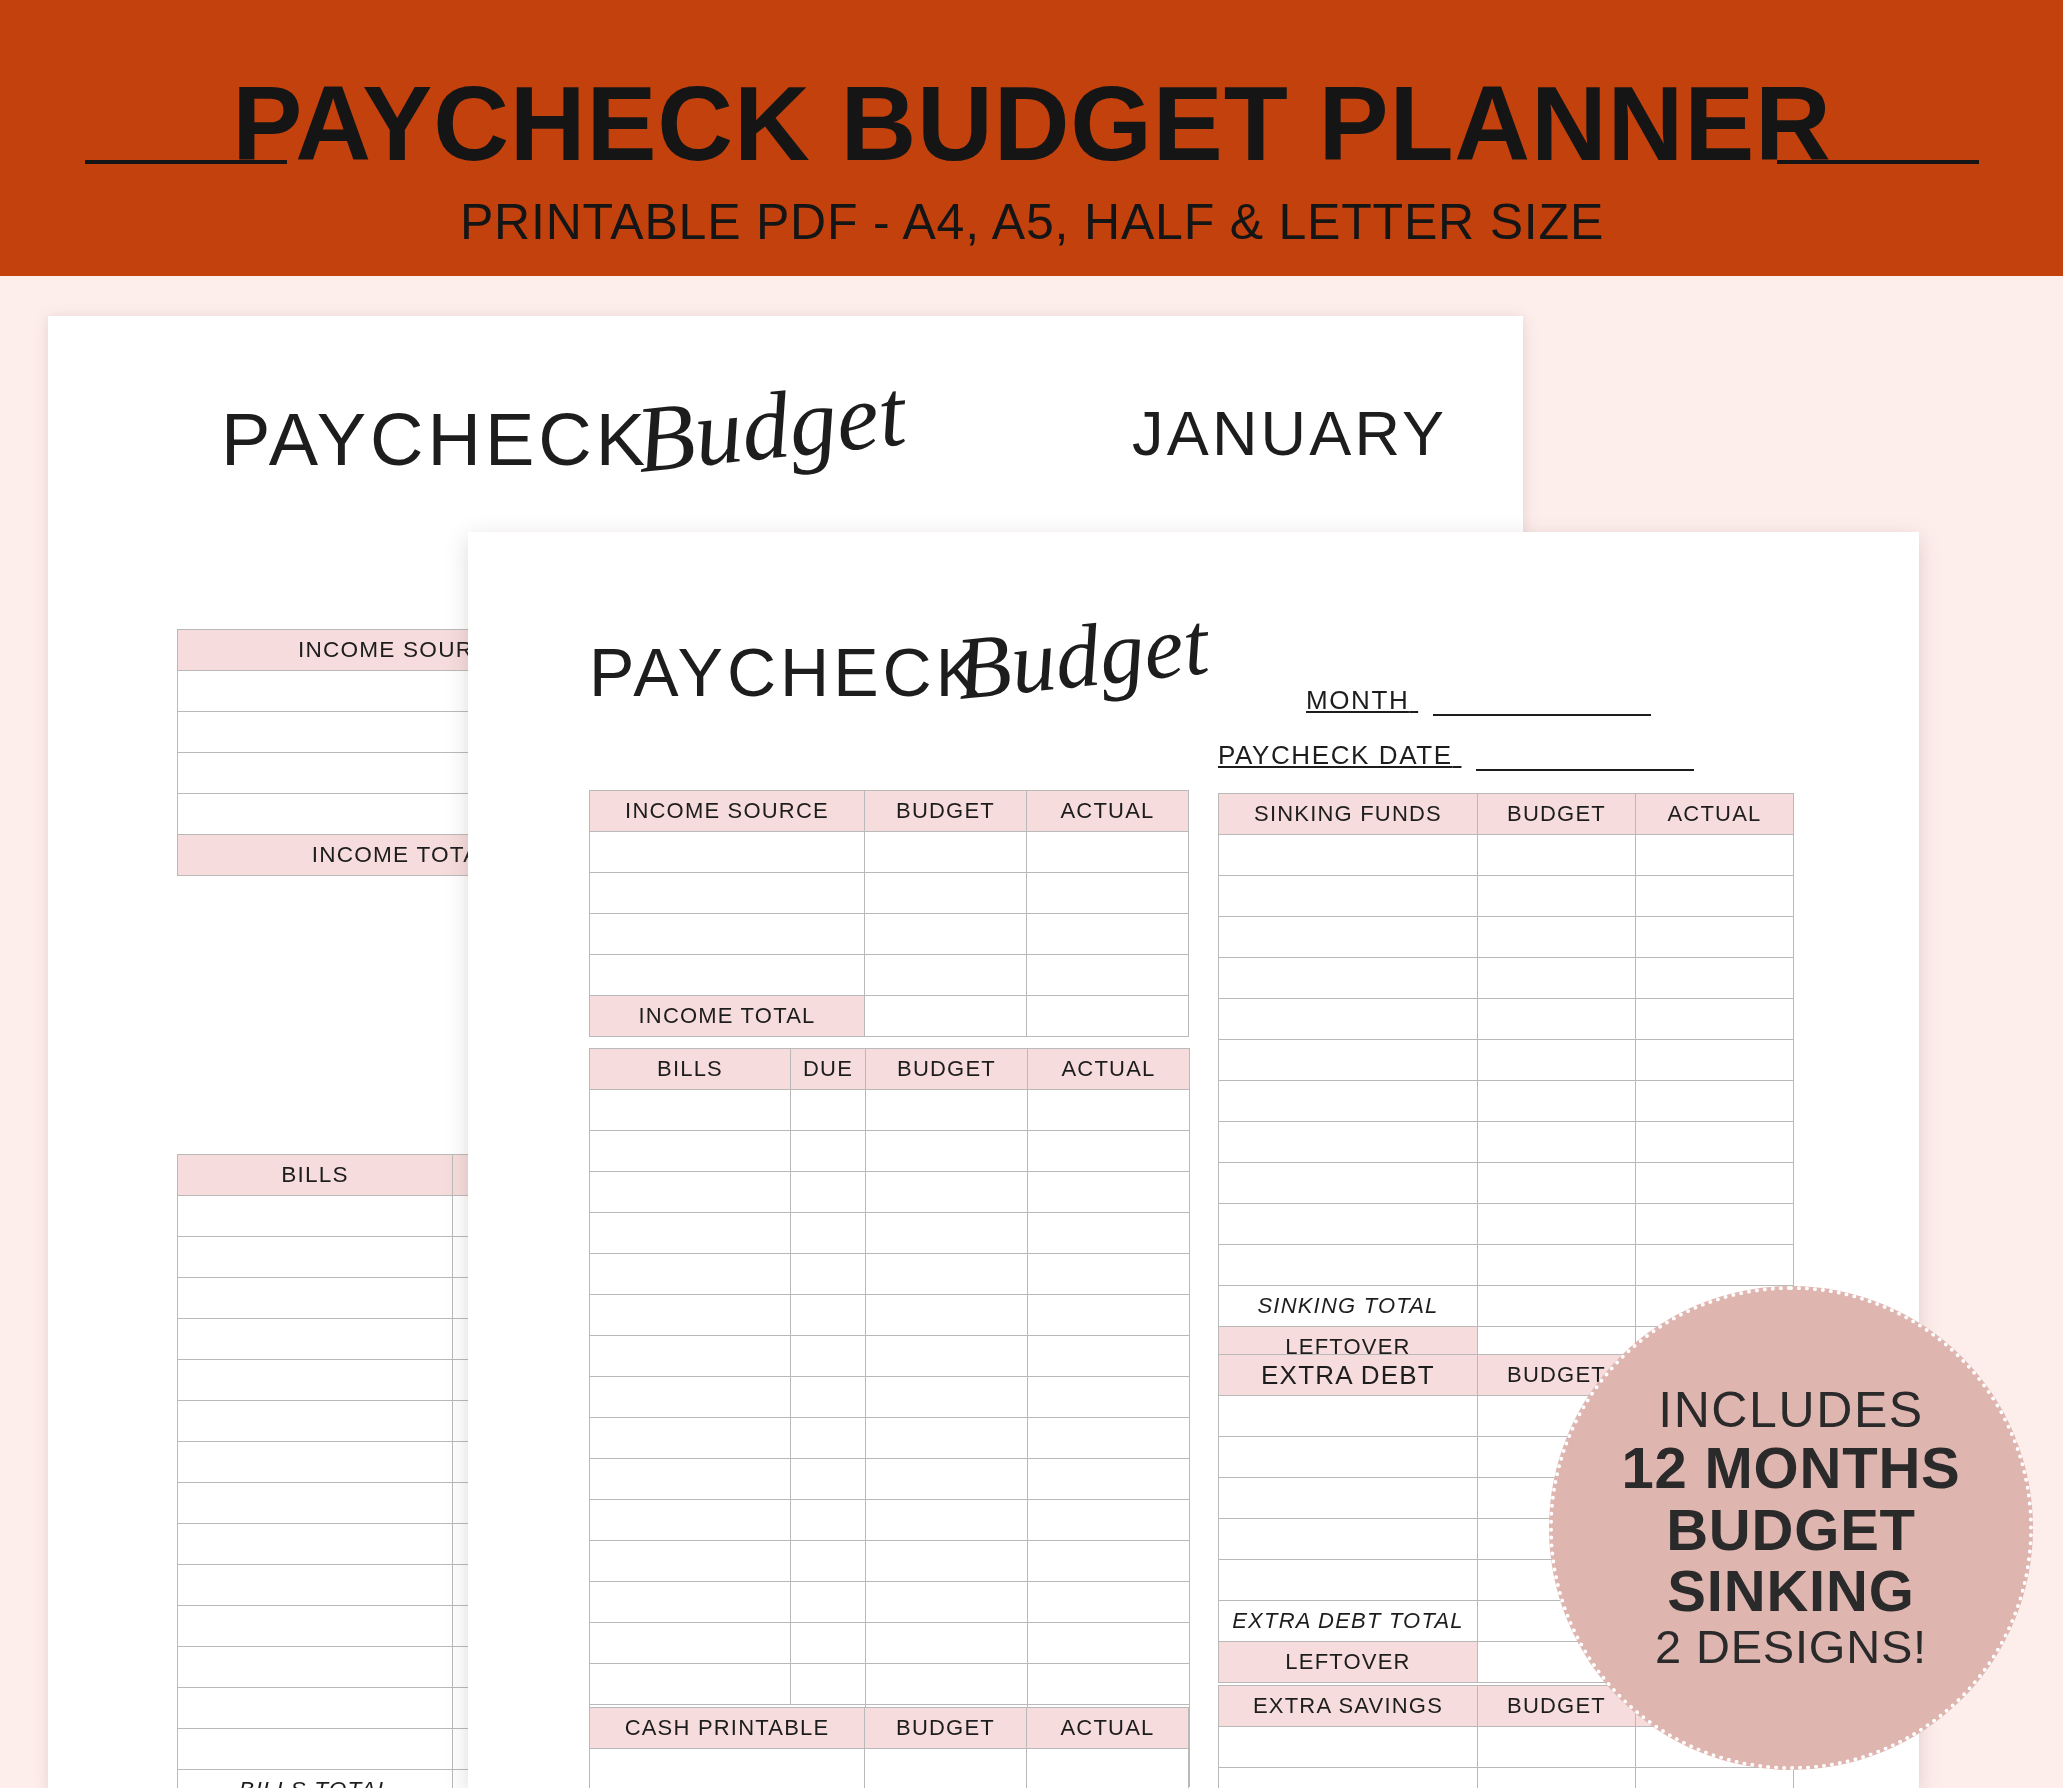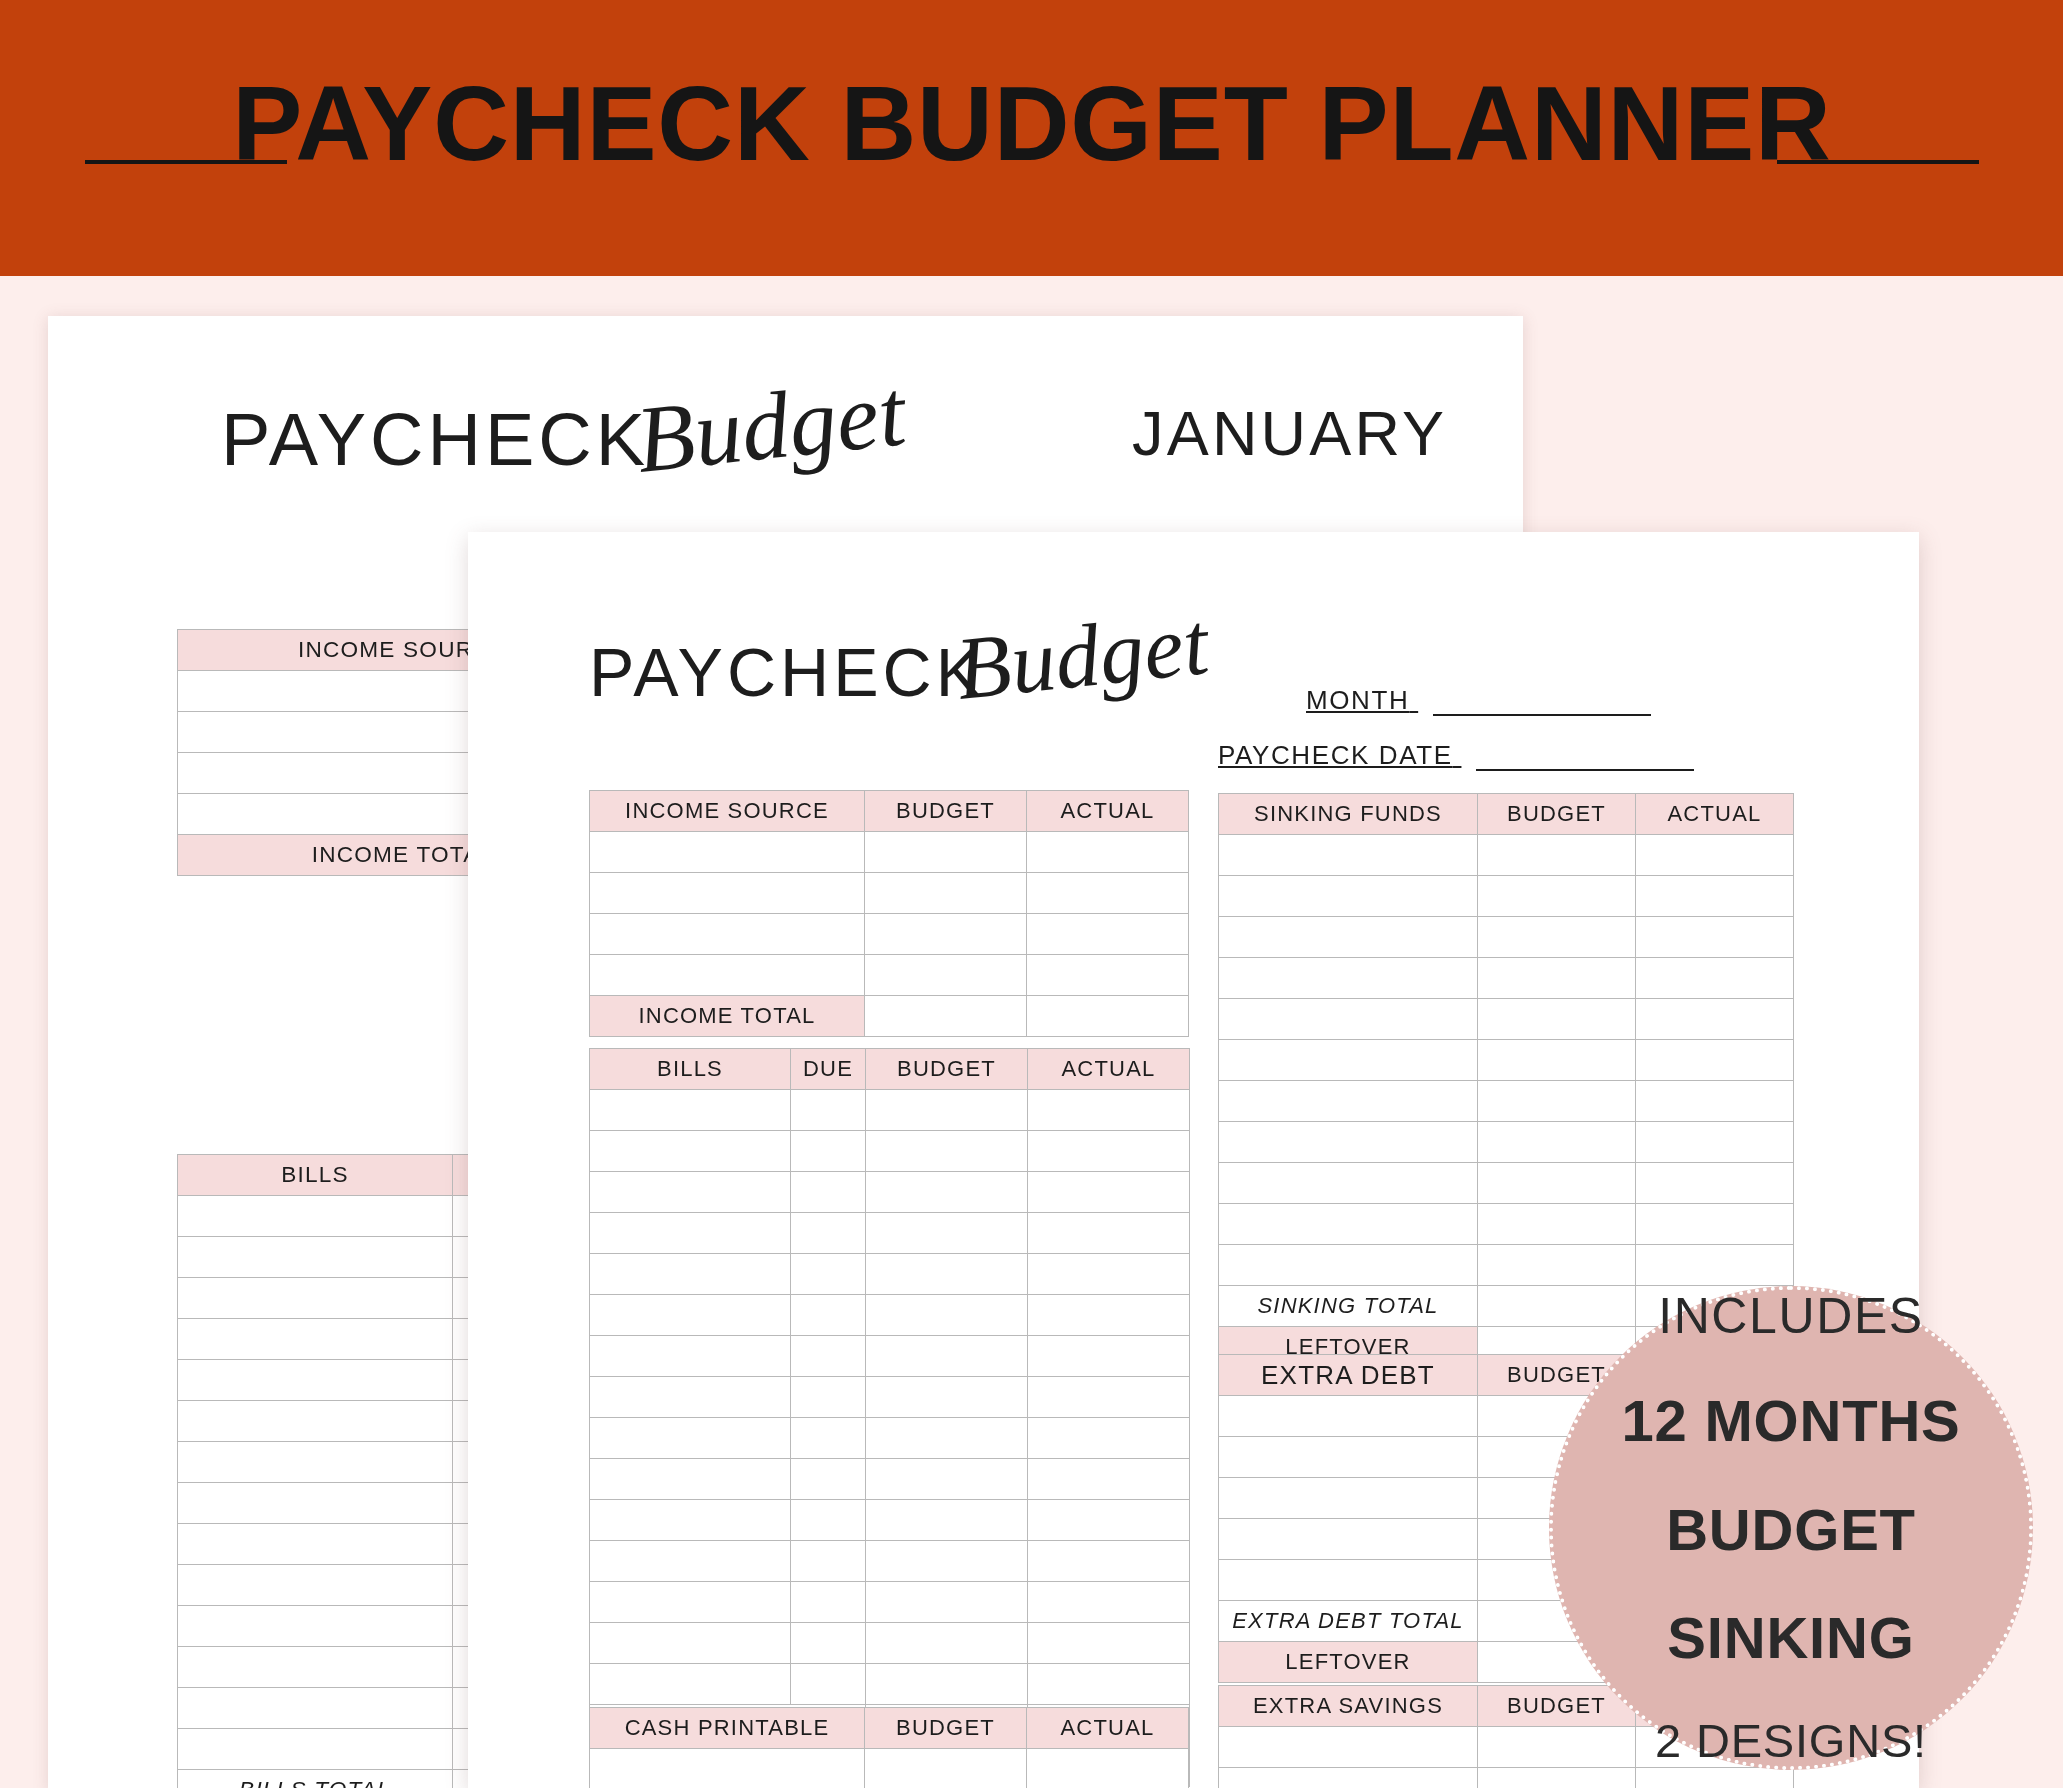--- a/index.html
+++ b/index.html
@@ -183,37 +183,38 @@
     width: 484px;
     height: 484px;
     border-radius: 50%;
     background: #dfb5b0;
     border: 4.8px dotted #ffffff;
     box-sizing: border-box;
     color: #2a2a2a;
     text-align: center;
     display: flex;
     flex-direction: column;
-    justify-content: space-between;
+    justify-content: center;
     align-items: center;
     line-height: 1.06;
   }
   #badge .b1 { font-size: 50px; letter-spacing: 1.6px; }
   #badge .b2 { font-size: 58px; font-weight: bold; letter-spacing: 0.8px; }
   #badge .b3 { font-size: 58px; font-weight: bold; letter-spacing: 0.8px; }
   #badge .b4 { font-size: 58px; font-weight: bold; letter-spacing: 0.8px; }
   #badge .b5 { font-size: 47px; letter-spacing: 0.8px; }
 </style>
 </head>
 <body>
 
 <div id="header-banner">
   <div class="rule" id="rule-left"></div>
   <div class="rule" id="rule-right"></div>
   <div id="header-title">PAYCHECK BUDGET PLANNER</div>
+  <div id="header-subtitle">PRINTABLE PDF - A4,  A5,  HALF &amp; LETTER SIZE</div>
 </div>
 
 <div id="page-back">
   <div id="back-logo">PAYCHECK</div>
   <div id="back-script">Budget</div>
   <div id="back-month">JANUARY</div>
 
   <table class="tbl" id="back-income" style="left:129px; top:313px; width:451px;">
     <tbody>
         <tr class="hdr">

